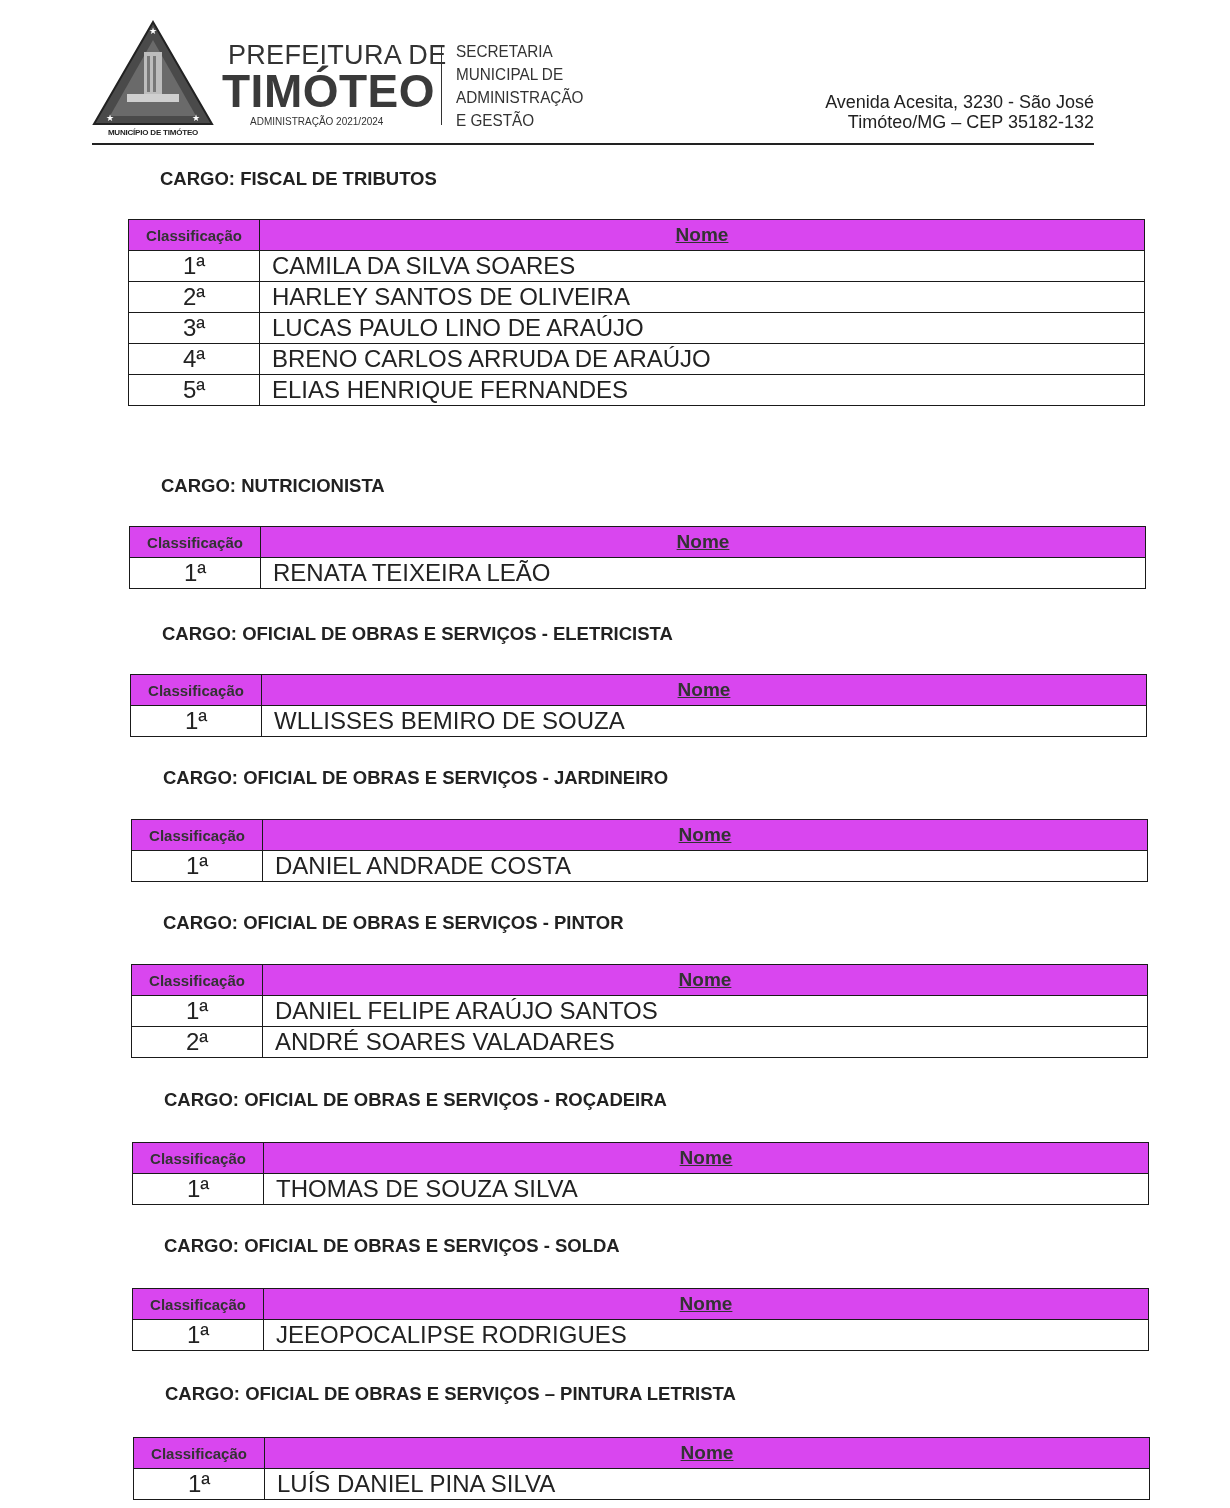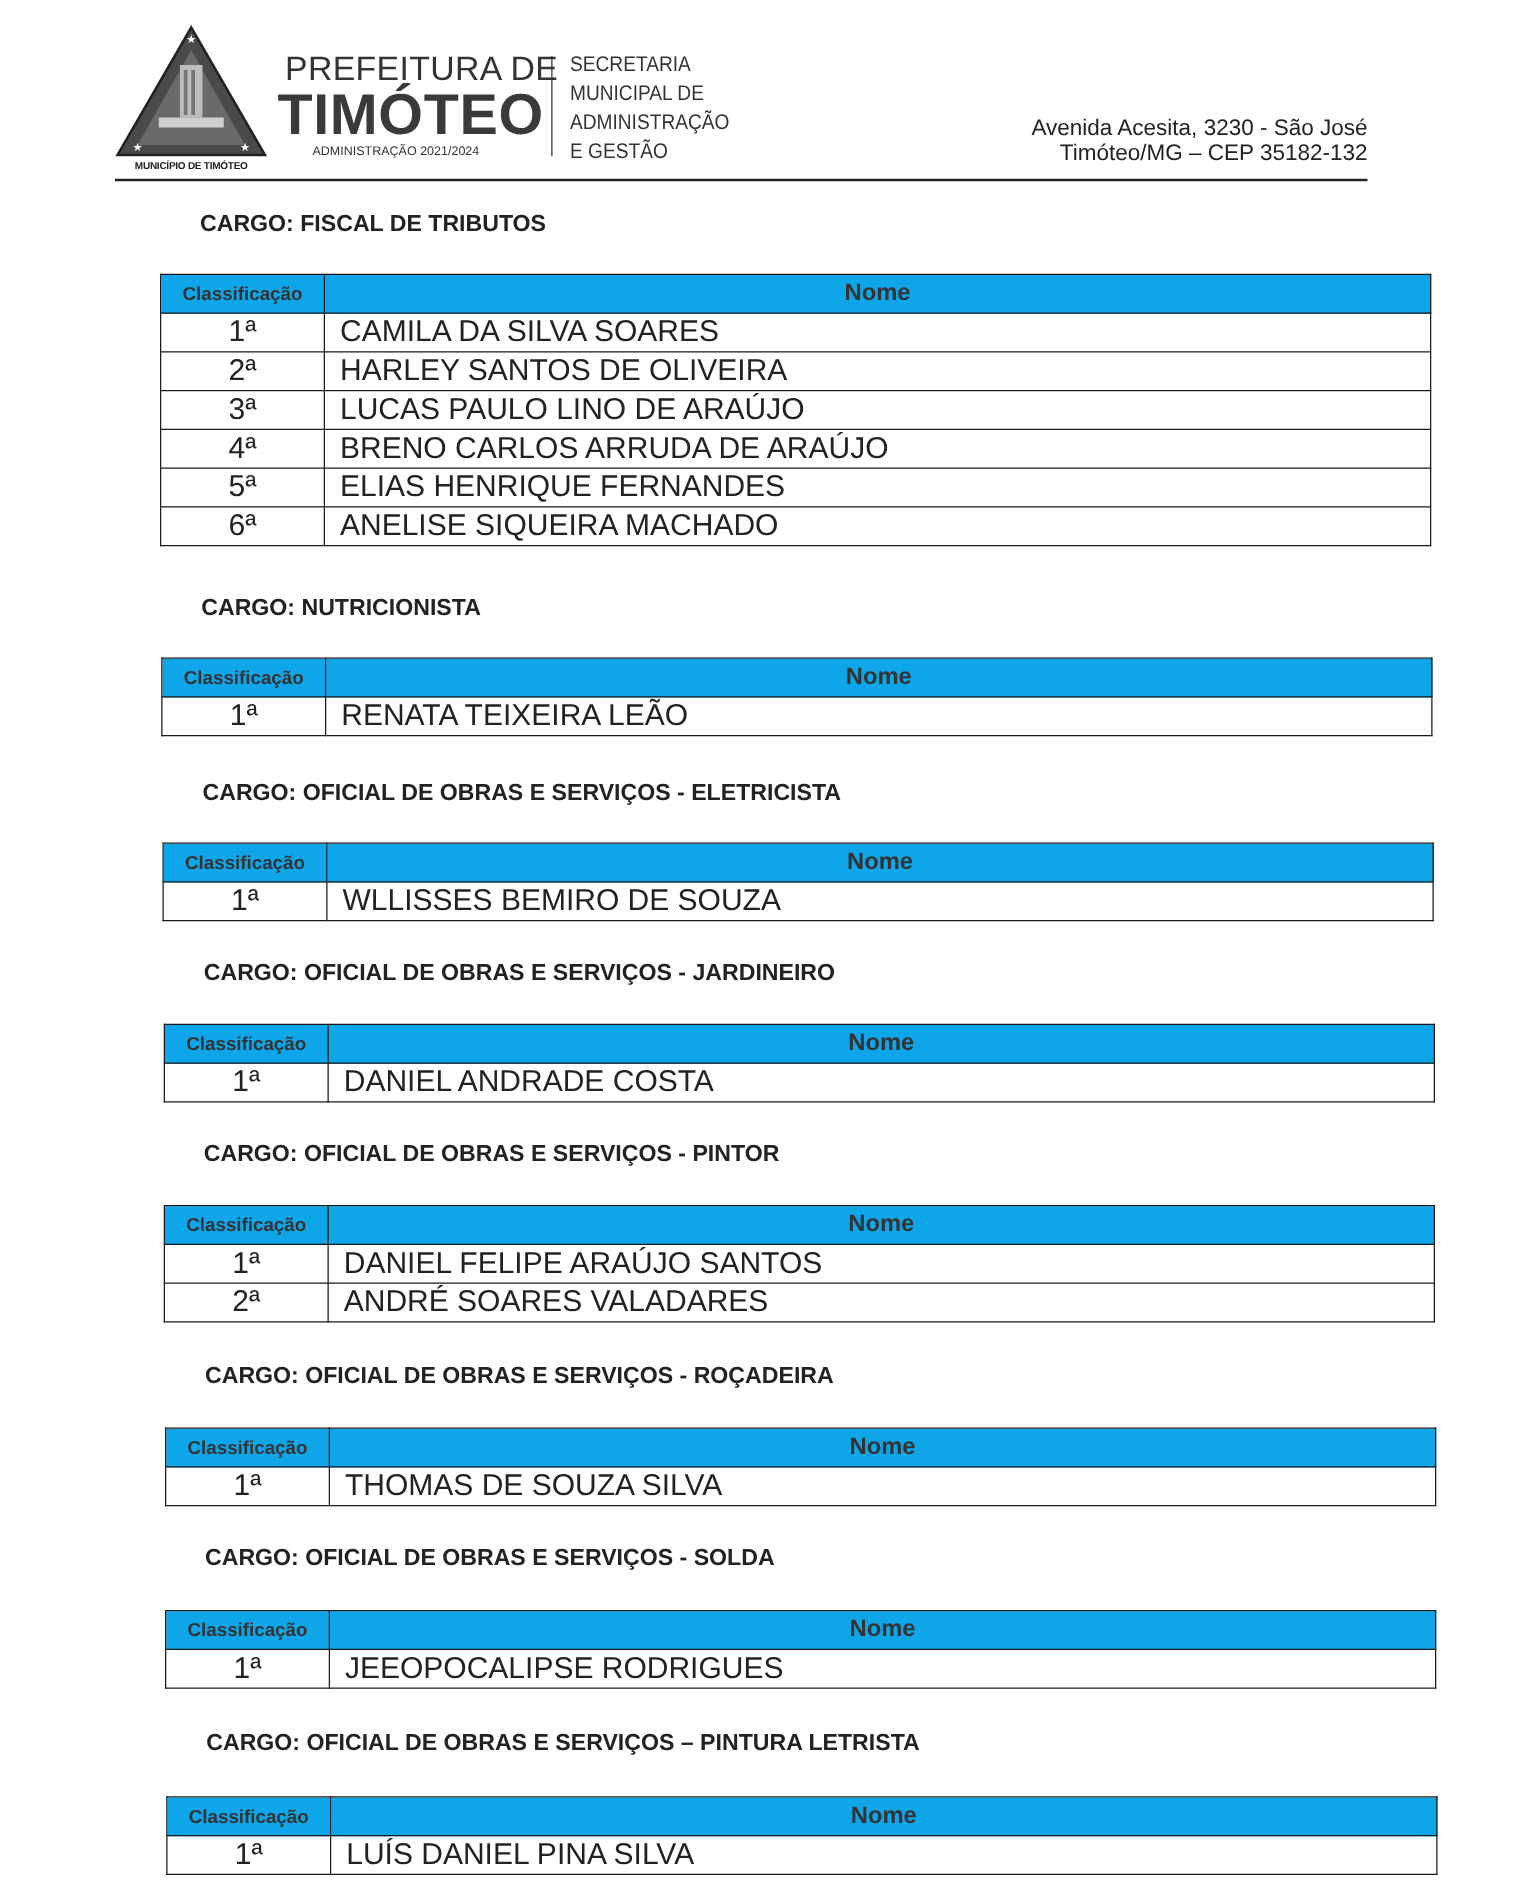--- a/index.html
+++ b/index.html
@@ -15,23 +15,23 @@
     .pref-line3 { position: absolute; left: 250px; top: 116px; font-size: 10px; color: #333; }
     .v-sep { position: absolute; left: 441px; top: 45px; width: 1px; height: 80px; background: #333; }
     .secretaria { position: absolute; left: 456px; top: 40px; font-size: 17px; line-height: 23px; color: #333; font-family: "Liberation Sans", sans-serif; transform: scaleX(0.9); transform-origin: left top; }
     .address { position: absolute; right: 136px; top: 92px; text-align: right; font-size: 18px; line-height: 20px; color: #222; }
     .h-rule { position: absolute; left: 92px; top: 143px; width: 1002px; height: 2px; background: #222; }
 
     
     .section-title { position: absolute; font-size: 18.5px; font-weight: bold; color: #222; white-space: nowrap; margin-left: 20px; }
     table.rank { position: absolute; border-collapse: collapse; table-layout: fixed; }
     table.rank td, table.rank th { border: 1.5px solid #1a1a1a; padding: 0; }
-    table.rank th { background: #0ea5e9; height: 30px; font-weight: bold; color: #333; }
+    table.rank th { background: #d946ef; height: 30px; font-weight: bold; color: #333; }
     table.rank th.col-class { width: 130px; font-size: 15px; font-weight: bold; }
-    table.rank th.col-name { font-size: 19px; text-align: center; padding-left: 0; }
+    table.rank th.col-name { font-size: 19px; text-align: center; padding-left: 0; text-decoration: underline; }
     table.rank td { height: 30px; font-size: 24px; color: #222; }
     table.rank td.c-class { text-align: center; }
     table.rank td.c-name { text-align: left; padding-left: 12px; }
   </style>
 </head>
 <body>
 
 <div class="header">
   <div class="logo">
     <svg width="122" height="108" viewBox="0 0 122 108">
@@ -83,24 +83,20 @@
         <td class="c-class">3ª</td>
         <td class="c-name">LUCAS PAULO LINO DE ARAÚJO</td>
       </tr>
   <tr>
         <td class="c-class">4ª</td>
         <td class="c-name">BRENO CARLOS ARRUDA DE ARAÚJO</td>
       </tr>
   <tr>
         <td class="c-class">5ª</td>
         <td class="c-name">ELIAS HENRIQUE FERNANDES</td>
-      </tr>
-  <tr>
-        <td class="c-class">6ª</td>
-        <td class="c-name">ANELISE SIQUEIRA MACHADO</td>
       </tr>
 </tbody>
   </table>
 
 <div class="section-title" style="left:141px; top:475px;">CARGO:  NUTRICIONISTA</div>
 <table class="rank" style="left:129px; top:526px; width:1017px;">
   <tbody>
       <tr>
     <th class="col-class">Classificação</th>
     <th class="col-name">Nome</th>

